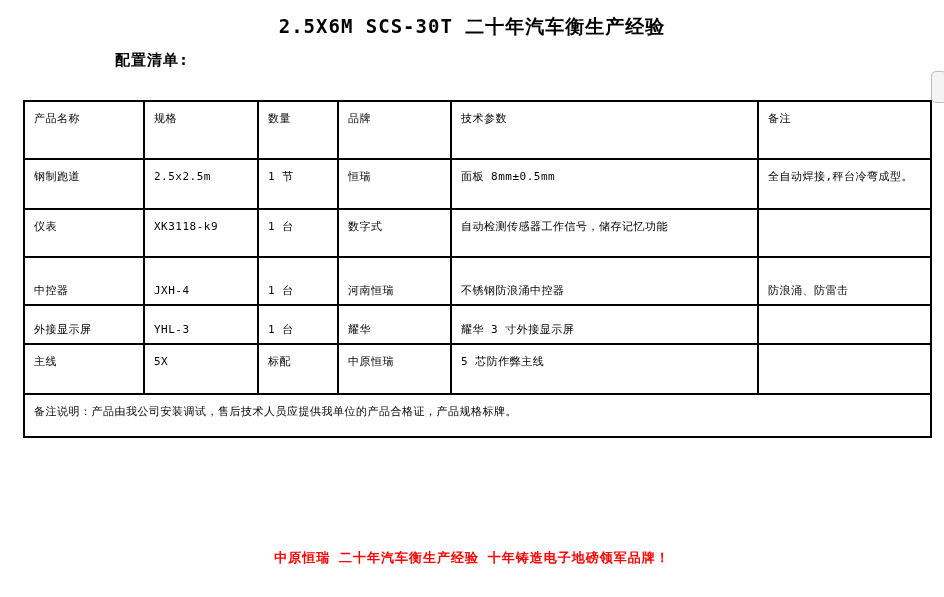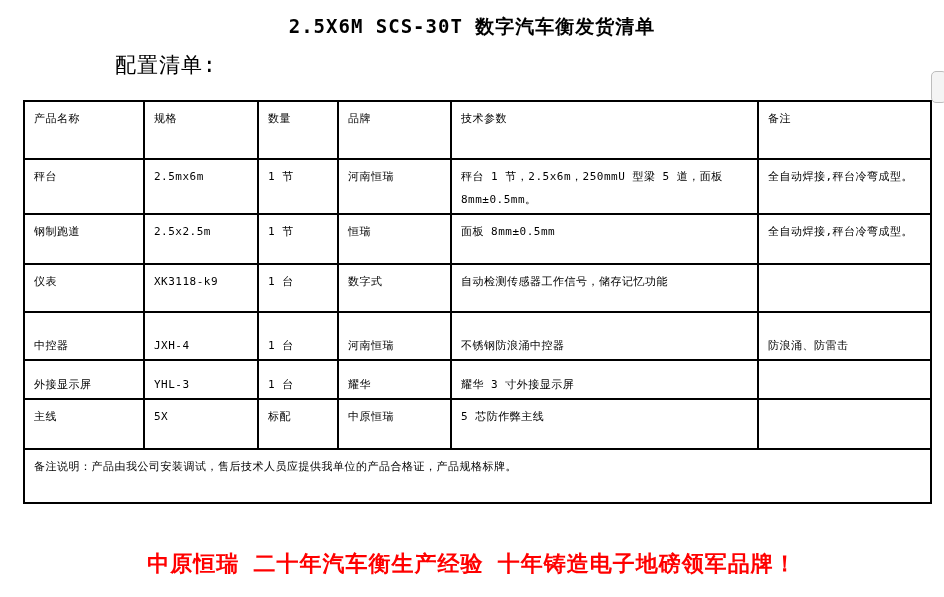--- a/index.html
+++ b/index.html
@@ -5,21 +5,21 @@
   * { margin:0; padding:0; box-sizing:border-box; }
   html,body { width:944px; height:597px; background:#ffffff; overflow:hidden; }
   body { font-family:"DejaVu Sans Mono","DejaVu Sans",sans-serif; color:#000; position:relative; }
 
   .doc-title {
     position:absolute; top:14px; left:0; width:944px;
     text-align:center; font-size:19px; font-weight:bold; letter-spacing:1px;
   }
   .subtitle {
     position:absolute; top:51px; left:115px;
-    font-size:21px; font-weight:normal; letter-spacing:1px;
+    font-size:15px; font-weight:bold; letter-spacing:1px;
   }
 
   table.spec {
     position:absolute; left:23px; top:100px; width:907px;
     border-collapse:collapse; table-layout:fixed;
   }
   table.spec td {
     border:2px solid #000;
     vertical-align:top;
     padding:5px 8px 2px 9px;
@@ -29,37 +29,37 @@
     overflow:hidden;
   }
   tr.h-header  td { height:58px; }
   tr.h-row1    td { height:52px; }
   tr.h-row2    td { height:50px; }
   tr.h-row3    td { height:48px; }
   tr.h-row4    td { height:48px;margin-left:34px; }
   tr.h-row5    td { height:30px; padding-top:21px; }
   tr.h-row6    td { height:32px; padding-top:12px; }
   tr.h-row7    td { height:50px; }
-  tr.h-footer  td { height:54px; }
+  tr.h-footer  td { height:43px; }
 
   .slogan {
     position:absolute; top:549px; left:0; width:944px;
-    text-align:center; font-size:22px; font-weight:bold; color:#ff0000;
+    text-align:center; font-size:13px; font-weight:bold; color:#ff0000;
     letter-spacing:1px;
   }
 
   .scrollbar-thumb {
     position:absolute; left:931px; top:71px; width:16px; height:32px;
     background:#f4f4f4; border:1px solid #bdbdbd; border-radius:5px;
   }
 </style>
 </head>
 <body>
 
-<div class="doc-title">2.5X6M SCS-30T 数字汽车衡发货清单</div>
+<div class="doc-title">2.5X6M SCS-30T 二十年汽车衡生产经验</div>
 <div class="subtitle">配置清单:</div>
 
 <table class="spec">
   <colgroup>
     <col style="width:120px">
       <col style="width:114px">
       <col style="width:80px">
     <col style="width:113px">
       <col style="width:307px">
       <col style="width:173px">
@@ -67,28 +67,20 @@
   <tbody>
     <tr class="h-header">
       <td>产品名称</td>
       <td>规格</td>
       <td>数量</td>
       <td>品牌</td>
       <td>技术参数</td>
       <td>备注</td>
     </tr>
 
-    <tr class="h-row1">
-      <td>秤台</td>
-      <td>2.5mx6m</td>
-      <td>1 节</td>
-      <td>河南恒瑞</td>
-      <td>秤台 1 节，2.5x6m，250mmU 型梁 5 道，面板 8mm±0.5mm。</td>
-      <td>全自动焊接,秤台冷弯成型。</td>
-    </tr>
 
     <tr class="h-row2">
       <td>钢制跑道</td>
       <td>2.5x2.5m</td>
       <td>1 节</td>
       <td>恒瑞</td>
       <td>面板 8mm±0.5mm</td>
       <td>全自动焊接,秤台冷弯成型。</td>
     </tr>
 

